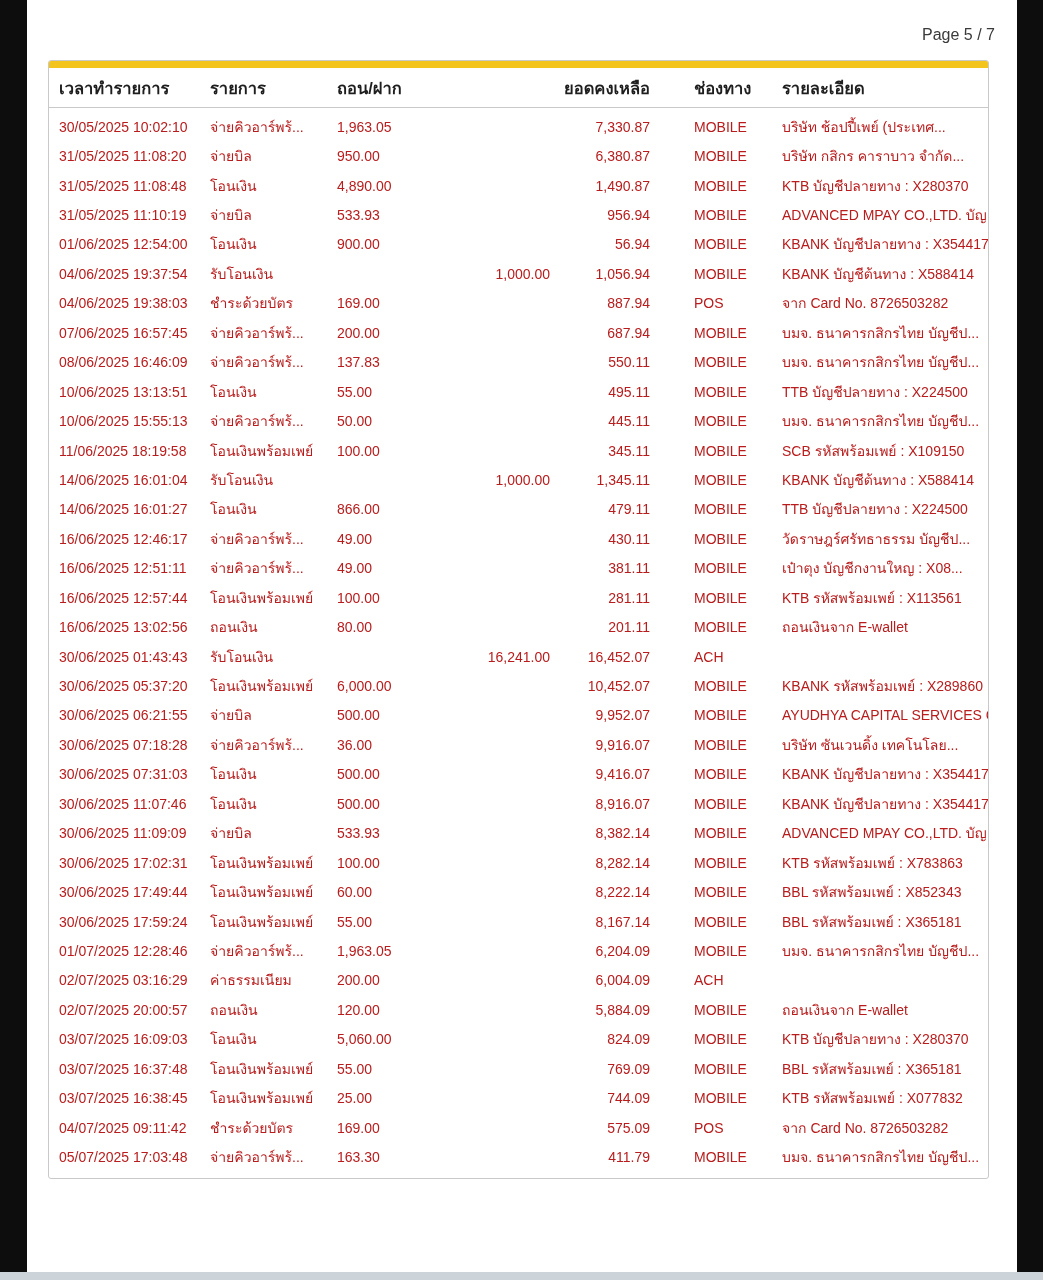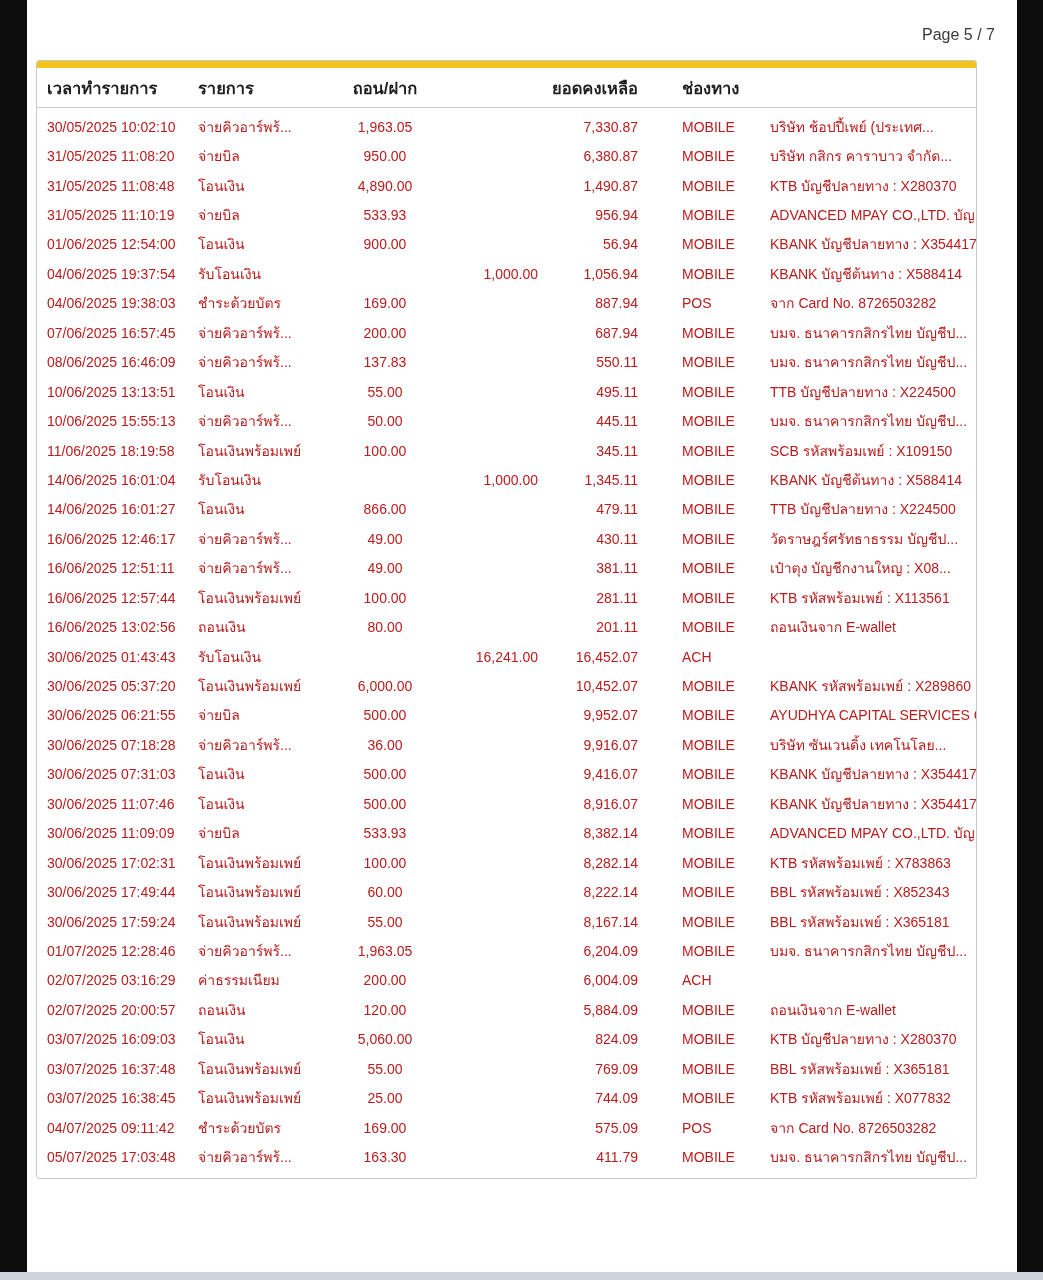--- a/index.html
+++ b/index.html
@@ -15,21 +15,21 @@
   .edge-left { left:0; width:27px; }
   .edge-right { right:0; width:26px; }
   .bottom-strip { position:absolute; left:0; bottom:0; width:1043px; height:8px; background:#ccd3d9; }
 
   .page-indicator {
     position:absolute; top:26px; right:48px;
     font-size:16px; color:#3a3a3a;
   }
 
   .stmt-table {
-    position:absolute; left:36px; top:60px; width:941px; height:1119px;
+    position:absolute; left:48px; top:60px; width:941px; height:1119px;
     border:1px solid #c9c9c9; border-radius:3px;
     background:#ffffff;
     display:flex; flex-direction:column;
   }
   .accent-bar { height:7px; background:#f2c41c; border-radius:2px 2px 0 0; flex:0 0 auto; }
 
   .grid-row {
     display:grid;
     grid-template-columns:161px 127px 120px 93px 100px 132px 1fr;
     align-items:center;
@@ -38,21 +38,21 @@
   .head-row {
     flex:0 0 40px;
     border-bottom:1px solid #c9c9c9;
     font-weight:bold; font-size:16.5px; color:#1e1e1e;
   }
   .rows-wrap { flex:1 1 auto; display:flex; flex-direction:column; padding:4px 0 6px 0; }
   .tx-row { flex:1 1 auto; font-size:14px; color:#b91c1c; }
 
   .c-time   { padding-left:10px; overflow:hidden; }
   .c-type   { overflow:hidden; }
-  .c-wd     { text-align:center; }
+  .c-wd     { text-align:left; }
   .c-dp     { text-align:right; }
   .c-bal    { text-align:right; }
   .c-chan   { padding-left:44px; overflow:hidden; }
   .c-det    { overflow:hidden; text-overflow:clip; padding-right:6px; }
 
   .footer {
     position:absolute; left:27px; width:990px; top:1218px;
     text-align:center; color:#3c3c3c;
   }
   .footer .f1 { font-size:13.5px; margin-bottom:9px; }
@@ -69,20 +69,21 @@
 
 <div class="stmt-table">
   <div class="accent-bar"></div>
   <div class="grid-row head-row">
     <div class="c-time">เวลาทำรายการ</div>
     <div class="c-type">รายการ</div>
     <div class="c-wd">ถอน/ฝาก</div>
     <div class="c-dp"></div>
     <div class="c-bal">ยอดคงเหลือ</div>
     <div class="c-chan">ช่องทาง</div>
+    <div class="c-det">รายละเอียด</div>
   </div>
   <div class="rows-wrap" id="rows">
   <div class="grid-row tx-row">
     <div class="c-time">30/05/2025 10:02:10</div>
     <div class="c-type">จ่ายคิวอาร์พร้...</div>
     <div class="c-wd">1,963.05</div>
     <div class="c-dp"></div>
     <div class="c-bal">7,330.87</div>
     <div class="c-chan">MOBILE</div>
     <div class="c-det">บริษัท ช้อปปี้เพย์ (ประเทศ...</div>

